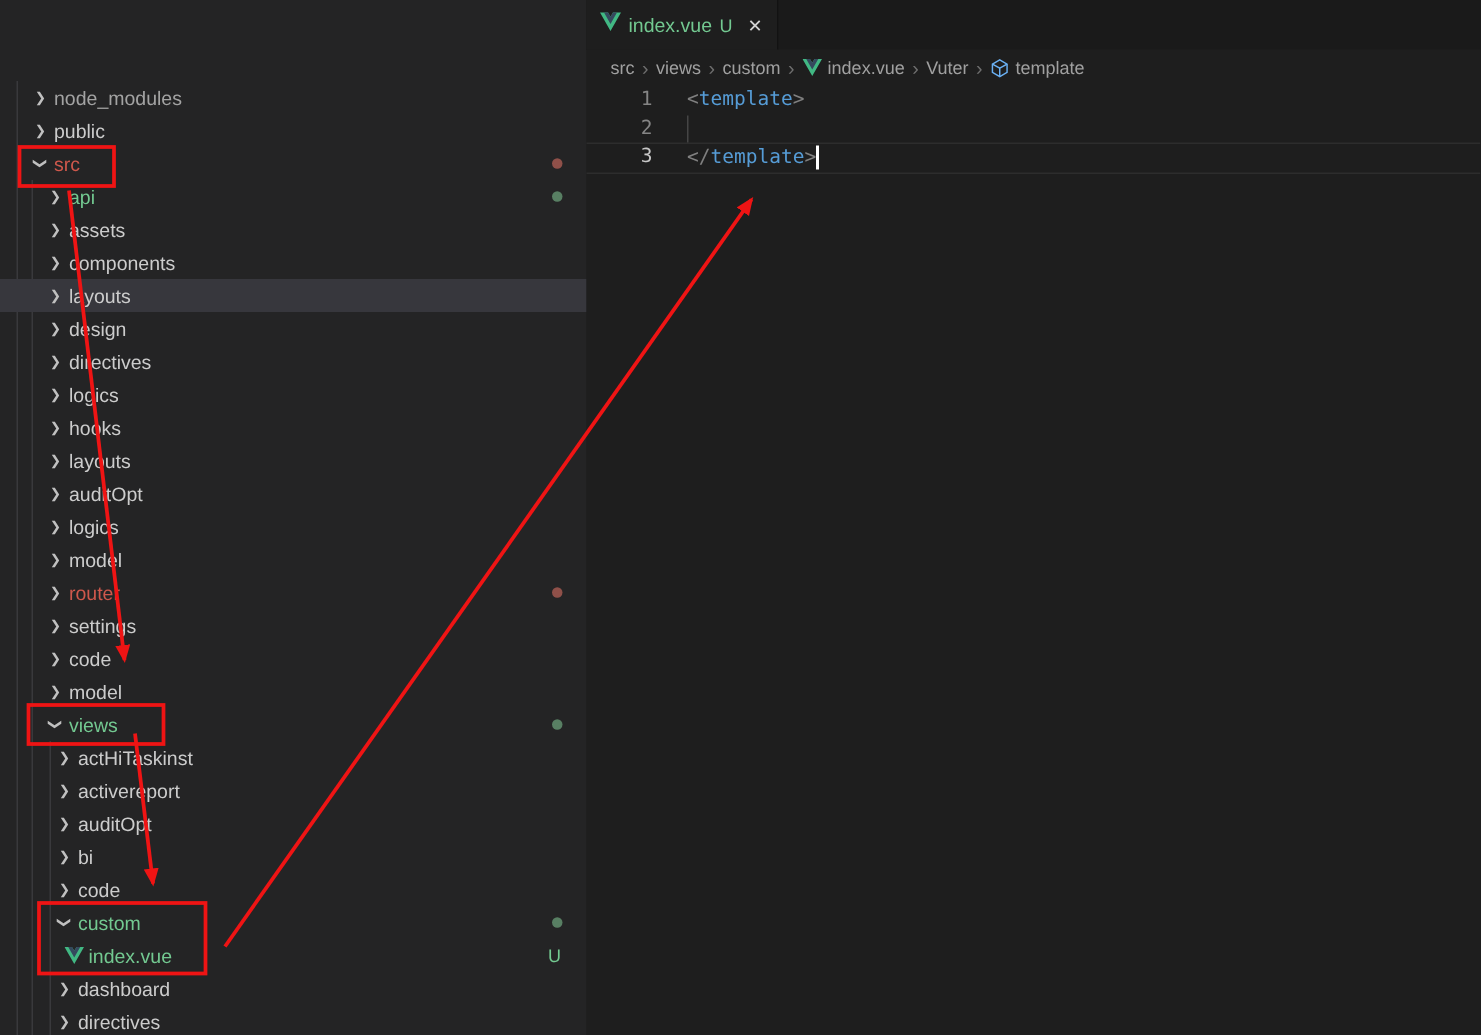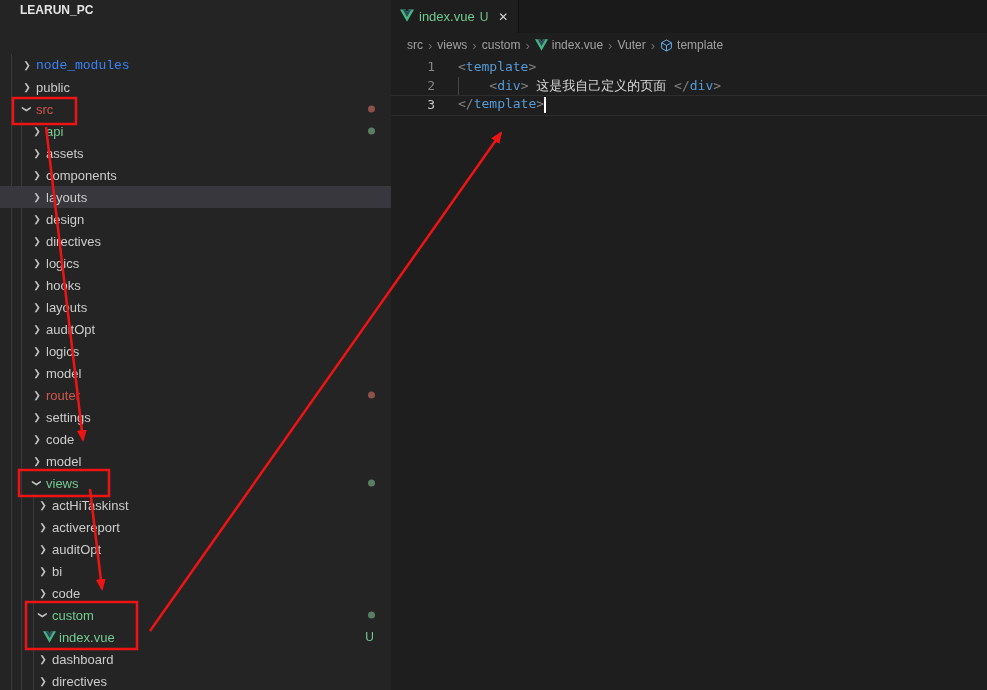--- a/index.html
+++ b/index.html
@@ -14,21 +14,21 @@
   .sb-header{height:34px;display:flex;align-items:center;justify-content:space-between;padding:0 14px 0 20px;}
   .sb-title{font-size:11px;color:#bdbdbd;}
   .sb-more{color:#c5c5c5;font-size:16px;line-height:10px;cursor:pointer;letter-spacing:1px;}
   .root-row{height:20px;display:flex;align-items:center;padding-left:4px;font-weight:bold;font-size:12px;color:#e4e4e4;cursor:pointer;}
   #tree{position:absolute;top:54px;left:0;right:0;}
   .tree-row{height:22px;display:flex;align-items:center;font-size:13px;color:#cccccc;position:relative;cursor:pointer;white-space:nowrap;}
   .tree-row.selected{background:var(--selection-row,#37373d);}
   .chev{display:inline-block;flex:0 0 14px;width:14px;text-align:center;font-size:9px;color:#c0c0c0;}
   .chev.expanded{transform:rotate(90deg);}
   .label{margin-left:2px;}
-  .t-dim{color:#3b82f6;font-family:Liberation Mono, monospace;}
+  .t-dim{color:#a3a3a3;}
   .t-red{color:var(--git-red,#cf584c);}
   .t-green{color:var(--git-green,#73c991);}
   .badge-dot{position:absolute;right:16px;top:50%;transform:translateY(-50%);width:7px;height:7px;border-radius:50%;}
   .dot-red{background:var(--dot-red,#8f5049);}
   .dot-green{background:var(--dot-green,#587f63);}
   .badge-u{position:absolute;right:17px;top:50%;transform:translateY(-50%);color:var(--git-green,#73c991);font-size:12px;}
   .file-icon{display:inline-flex;width:15px;flex:0 0 15px;justify-content:center;align-items:center;}
   .guide{position:absolute;width:1px;background:#39393c;}
   
   #editor{position:absolute;left:391px;top:0;right:0;height:690px;background:#1e1e1e;}
@@ -53,24 +53,20 @@
   .code-indent-guide{position:absolute;left:67px;top:20px;height:18px;width:1px;background:#454545;pointer-events:none;}
   
   #annotations{position:absolute;left:0;top:0;width:987px;height:690px;z-index:40;pointer-events:none;}
   #annotations .ann-stroke{stroke:var(--annotation-red,#ef1414);fill:none;stroke-width:2.5px;}
   #annotations .ann-fill{fill:var(--annotation-red,#ef1414);}
 </style>
 </head>
 <body>
 
 <div id="sidebar">
-  <div class="root-row">
-    <span class="chev expanded"></span>
-    <span class="label">LEARUN_PC</span>
-  </div>
   <div class="guide" style="left:11px;top:54px;bottom:0;"></div>
   <div class="guide" style="left:21px;top:120px;bottom:0;"></div>
   <div class="guide" style="left:33px;top:494px;bottom:0;"></div>
   <div id="tree">
       <div class="tree-row" style="padding-left: 20px;">
         <span class="chev">❯</span>
         <span class="label t-dim">node_modules</span>
       </div>
       <div class="tree-row" style="padding-left: 20px;">
         <span class="chev">❯</span>
@@ -245,21 +241,20 @@
     </div>
   <div id="code">
     <div class="cur-line-frame"></div>
     <div class="code-indent-guide"></div>
   <div class="code-line">
         <span class="gutter">1</span>
         <span class="code-content"><span class="tok-punct">&lt;</span><span class="tok-tag">template</span><span class="tok-punct">&gt;</span></span>
       </div>
       <div class="code-line">
         <span class="gutter">2</span>
-        <span class="code-content"><span class="tok-text">    </span><span class="tok-punct">&lt;</span><span class="tok-tag">div</span><span class="tok-punct">&gt;</span><span class="tok-text"> 这是我自己定义的页面 </span><span class="tok-punct">&lt;/</span><span class="tok-tag">div</span><span class="tok-punct">&gt;</span></span>
       </div>
       <div class="code-line line-active">
         <span class="gutter">3</span>
         <span class="code-content"><span class="tok-punct">&lt;/</span><span class="tok-tag">template</span><span class="tok-punct">&gt;</span><span class="cursor"></span></span>
       </div>
     </div>
 </div>
 
 <svg id="annotations">
   <defs>

